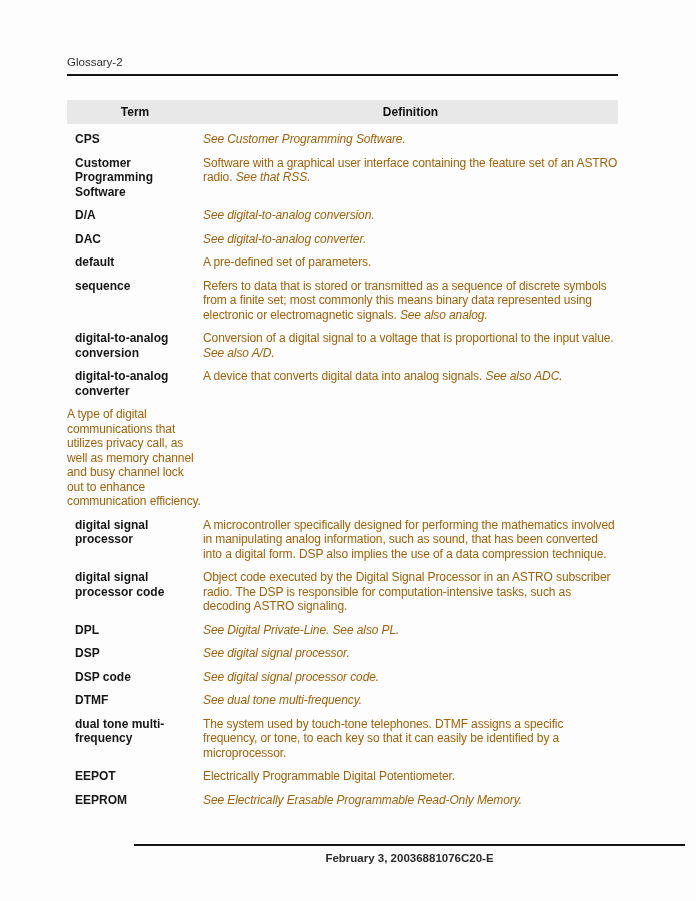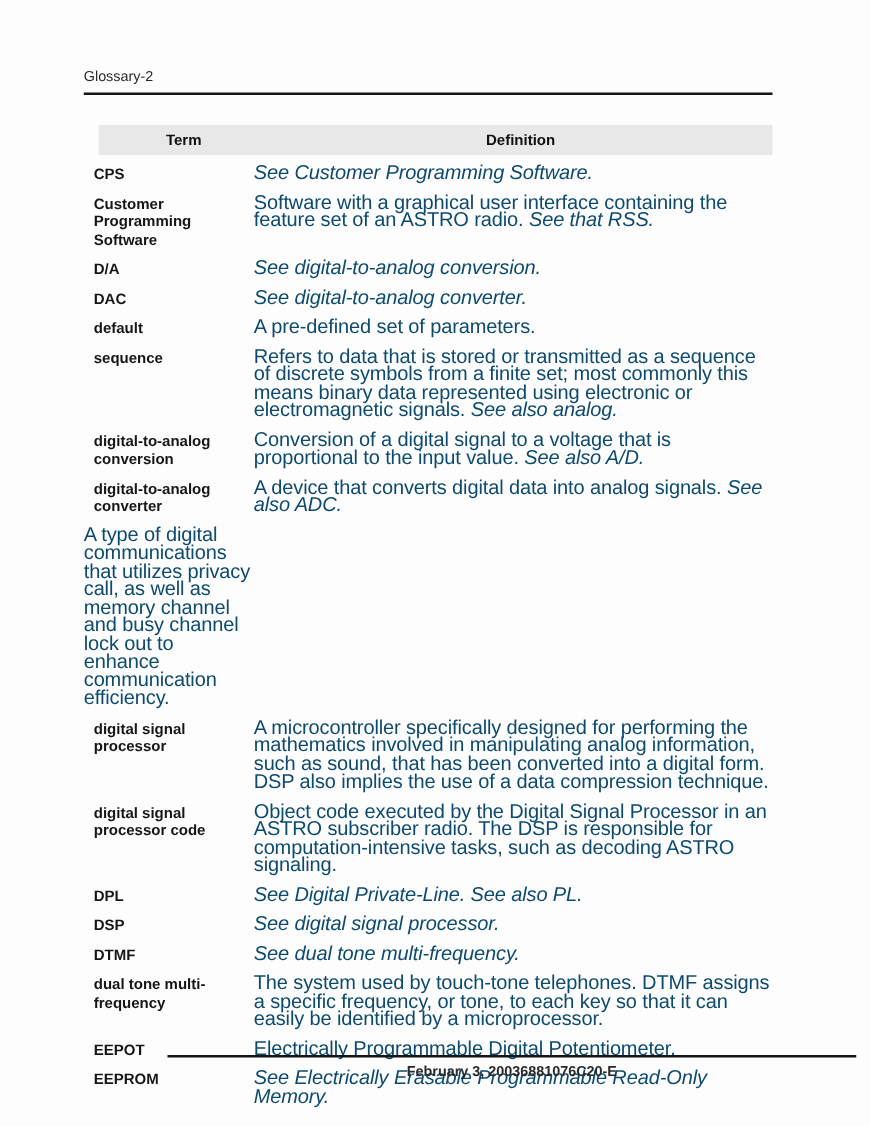--- a/index.html
+++ b/index.html
@@ -51,24 +51,24 @@
   }
   .term-cell {
     font-weight: bold;
     font-size: 12px;
     line-height: 14.5px;
     padding-left: 8px;
     padding-right: 10px;
     color: #161616;
   }
   .def-cell {
-    font-size: 16px;
+    font-size: 12px;
     line-height: 14.5px;
     letter-spacing: -0.1px;
-    color: #0c4a6e;
+    color: #a16207;
   }
   .def-cell .it { font-style: italic; }
   .page-footer {
     position: absolute;
     left: 67px;
     top: 843px;
     width: 551px;
   }
   .footer-rule {
     height: 2px;
@@ -87,21 +87,21 @@
 </head>
 <body>
 
 <div class="page">
 
   <div class="running-head">Glossary-2</div>
 
   <div class="head-rule"></div>
 
   <div class="glossary-table">
-    <div class="table-header" style="background: rgb(232, 232, 232); margin-left: 12px;">
+    <div class="table-header" style="background: rgb(232, 232, 232);">
       <div class="col-label">Term</div>
       <div class="col-label">Definition</div>
     </div>
     <div class="table-body">
         <div class="glossary-row">
           <div class="term-cell">CPS</div>
           <div class="def-cell"><span class="it">See Customer Programming Software.</span></div>
         </div>
         <div class="glossary-row">
           <div class="term-cell">Customer Programming Software</div>
@@ -144,20 +144,24 @@
         </div>
         <div class="glossary-row">
           <div class="term-cell">DPL</div>
           <div class="def-cell"><span class="it">See Digital Private-Line. See also PL.</span></div>
         </div>
         <div class="glossary-row">
           <div class="term-cell">DSP</div>
           <div class="def-cell"><span class="it">See digital signal processor.</span></div>
         </div>
         <div class="glossary-row">
+          <div class="term-cell">DSP code</div>
+          <div class="def-cell"><span class="it">See digital signal processor code.</span></div>
+        </div>
+        <div class="glossary-row">
           <div class="term-cell">DTMF</div>
           <div class="def-cell"><span class="it">See dual tone multi-frequency.</span></div>
         </div>
         <div class="glossary-row">
           <div class="term-cell">dual tone multi-frequency</div>
           <div class="def-cell"><span>The system used by touch-tone telephones. DTMF assigns a specific frequency, or tone, to each key so that it can easily be identified by a microprocessor.</span></div>
         </div>
         <div class="glossary-row">
           <div class="term-cell">EEPOT</div>
           <div class="def-cell"><span>Electrically Programmable Digital Potentiometer.</span></div>

